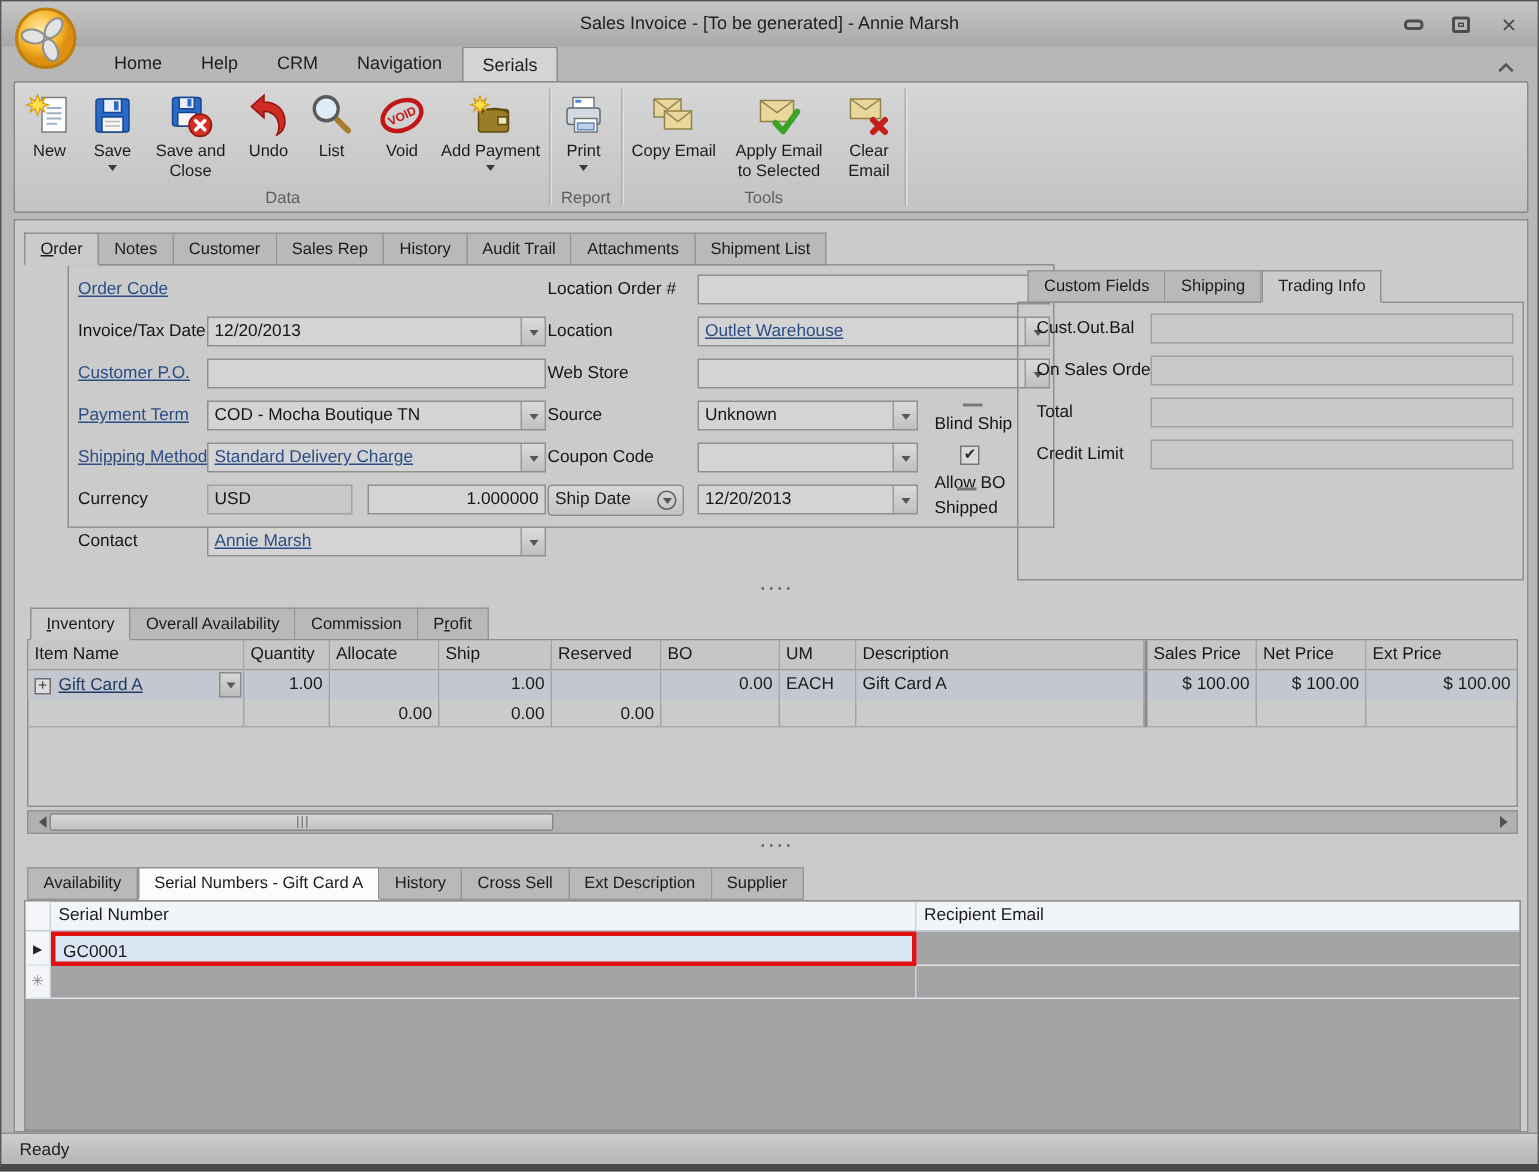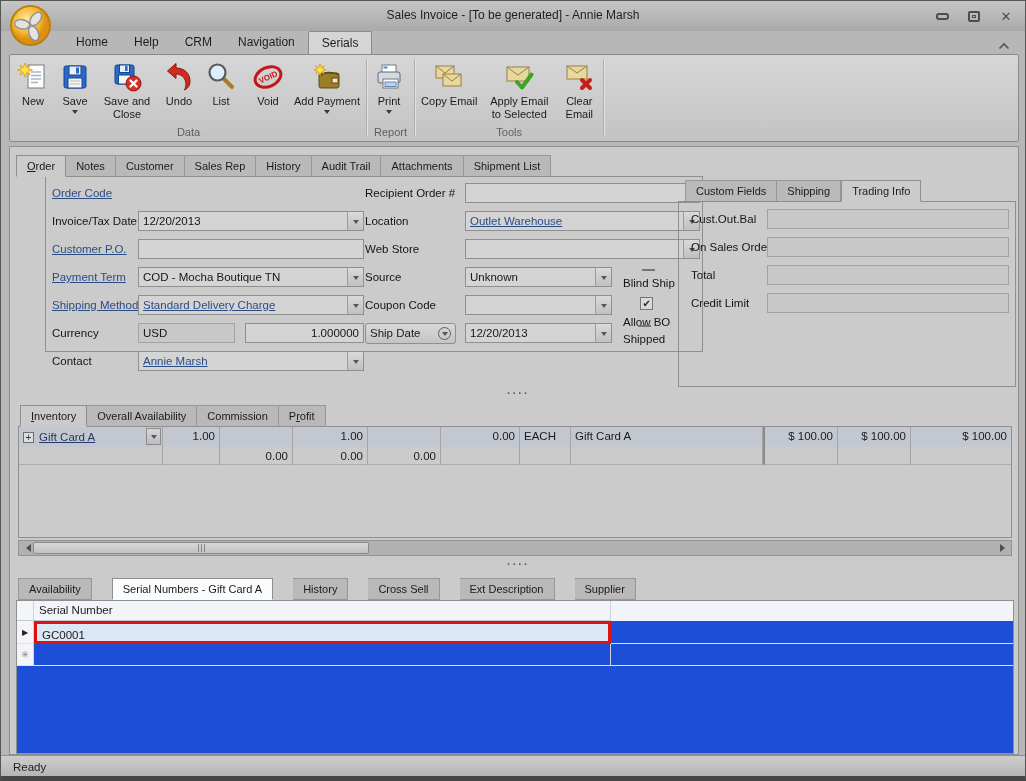--- a/index.html
+++ b/index.html
@@ -87,21 +87,21 @@
   
   .hscroll{position:absolute;height:16px;background:#b1b1b1;border:1px solid #929292;}
   .sb-arrow{position:absolute;top:0;bottom:0;width:14px;display:flex;align-items:center;justify-content:center;}
   .sb-arrow.left{left:0;} .sb-arrow.right{right:0;}
   .tri-l{width:0;height:0;border:4px solid transparent;border-right:5px solid #4f4f4f;}
   .tri-r{width:0;height:0;border:4px solid transparent;border-left:5px solid #4f4f4f;}
   .sb-thumb{position:absolute;top:1px;bottom:1px;background:linear-gradient(#d8d8d8,#c2c2c2);border:1px solid #8a8a8a;
       border-radius:2px;display:flex;align-items:center;justify-content:center;gap:2px;}
   .sb-thumb i{display:block;width:1px;height:8px;background:#858585;}
   
-  .stable{position:absolute;background:#1d4ed8;border:1px solid #8f8f8f;overflow:hidden;}
+  .stable{position:absolute;background:#a3a3a3;border:1px solid #8f8f8f;overflow:hidden;}
   .srow{display:flex;width:100%;}
   .s-sel{width:17px;flex:0 0 auto;background:#f4f5f8;border-right:1px solid #cdd4e0;display:flex;align-items:center;justify-content:center;}
   .s-c1{width:577px;flex:0 0 auto;border-right:1px solid #cdd4e0;font-size:11.5px;padding:0 5px;overflow:hidden;}
   .s-c2{flex:1;font-size:11.5px;padding:0 5px;}
   .shead{height:20px;background:#f1f4f8;}
   .shead .s-c1,.shead .s-c2{line-height:19px;border-bottom:1px solid #bcc6d4;color:#1a1a1a;}
   .shead .s-sel{border-bottom:1px solid #bcc6d4;}
   .sdata{height:23px;}
   .sdata .s-c1,.sdata .s-c2{border-bottom:1px solid #dde3ec;line-height:22px;}
   .sdata .s-sel{border-bottom:1px solid #dde3ec;}
@@ -348,21 +348,21 @@
       <div class="flbl link" style="left:6px;top:118px;">Shipping Method</div>
       <div class="fld witharrow linkval" style="left:92px;top:118px;width:226px;"><span>Standard Delivery Charge</span><span class="dd"></span></div>
 
       <div class="flbl" style="left:6px;top:146px;">Currency</div>
       <div class="fld disabled" style="left:92px;top:146px;width:97px;">USD</div>
       <div class="fld num" style="left:199px;top:146px;width:119px;">1.000000</div>
 
       <div class="flbl" style="left:6px;top:174px;">Contact</div>
       <div class="fld witharrow linkval" style="left:92px;top:174px;width:226px;"><span>Annie Marsh</span><span class="dd"></span></div>
 
-      <div class="flbl" style="left:319px;top:6px;">Recipient Order #</div>
+      <div class="flbl" style="left:319px;top:6px;">Location Order #</div>
       <div class="fld" style="left:419px;top:6px;width:235px;"></div>
 
       <div class="flbl" style="left:319px;top:34px;">Location</div>
       <div class="fld witharrow linkval" style="left:419px;top:34px;width:235px;"><span>Outlet Warehouse</span><span class="dd"></span></div>
 
       <div class="flbl" style="left:319px;top:62px;">Web Store</div>
       <div class="fld witharrow" style="left:419px;top:62px;width:235px;"><span></span><span class="dd"></span></div>
 
       <div class="flbl" style="left:319px;top:90px;">Source</div>
       <div class="fld witharrow" style="left:419px;top:90px;width:147px;"><span>Unknown</span><span class="dd"></span></div>
@@ -409,20 +409,33 @@
     <div class="dots" style="left:497px;top:243px;">····</div>
 
     <div class="tabrow" style="left:10px;top:258px;">
       <div class="stab active"><span class="u">I</span><span>nventory</span></div>
       <div class="stab">Overall Availability</div>
       <div class="stab">Commission</div>
       <div class="stab"><span>P</span><span class="u">r</span><span>ofit</span></div>
     </div>
 
     <div class="grid" style="left:8px;top:279px;width:994px;height:112px;">
+      <div class="grow ghead" style="height:20px;">
+        <div class="gcell col-item">Item Name</div>
+        <div class="gcell col-qty">Quantity</div>
+        <div class="gcell col-alloc">Allocate</div>
+        <div class="gcell col-ship">Ship</div>
+        <div class="gcell col-res">Reserved</div>
+        <div class="gcell col-bo">BO</div>
+        <div class="gcell col-um">UM</div>
+        <div class="gcell col-desc">Description</div>
+        <div class="gcell col-sp">Sales Price</div>
+        <div class="gcell col-np">Net Price</div>
+        <div class="gcell col-ep">Ext Price</div>
+      </div>
       <div class="grow sel" style="height:20px;">
         <div class="gcell col-item itemcell">
           <span class="plusbox">+</span>
           <span class="itemlink">Gift Card A</span>
           <span class="cell-dd"></span>
         </div>
         <div class="gcell col-qty rt">1.00</div>
         <div class="gcell col-alloc rt"></div>
         <div class="gcell col-ship rt">1.00</div>
         <div class="gcell col-res rt"></div>
@@ -457,33 +470,34 @@
           <i></i>
           <i></i>
         </div>
       <div class="sb-arrow right">
           <span class="tri-r"></span>
         </div>
     </div>
 
     <div class="dots" style="left:497px;top:414px;">····</div>
 
-    <div class="tabrow" style="left:8px;top:431px;gap:20px;">
+    <div class="tabrow" style="left:8px;top:431px;">
       <div class="stab">Availability</div>
       <div class="stab active-white">Serial Numbers - Gift Card A</div>
       <div class="stab">History</div>
       <div class="stab">Cross Sell</div>
       <div class="stab">Ext Description</div>
       <div class="stab">Supplier</div>
     </div>
 
     <div class="stable" style="left:6px;top:453px;width:998px;height:154px;">
       <div class="srow shead">
         <div class="s-sel"></div>
         <div class="s-c1">Serial Number</div>
+        <div class="s-c2">Recipient Email</div>
       </div>
       <div class="srow sdata">
         <div class="s-sel">
             <span class="rowmark">▶</span>
           </div>
         <div class="s-c1 cell-highlight">GC0001</div>
         <div class="s-c2"></div>
       </div>
       <div class="srow sdata" style="height:22px;">
         <div class="s-sel">

